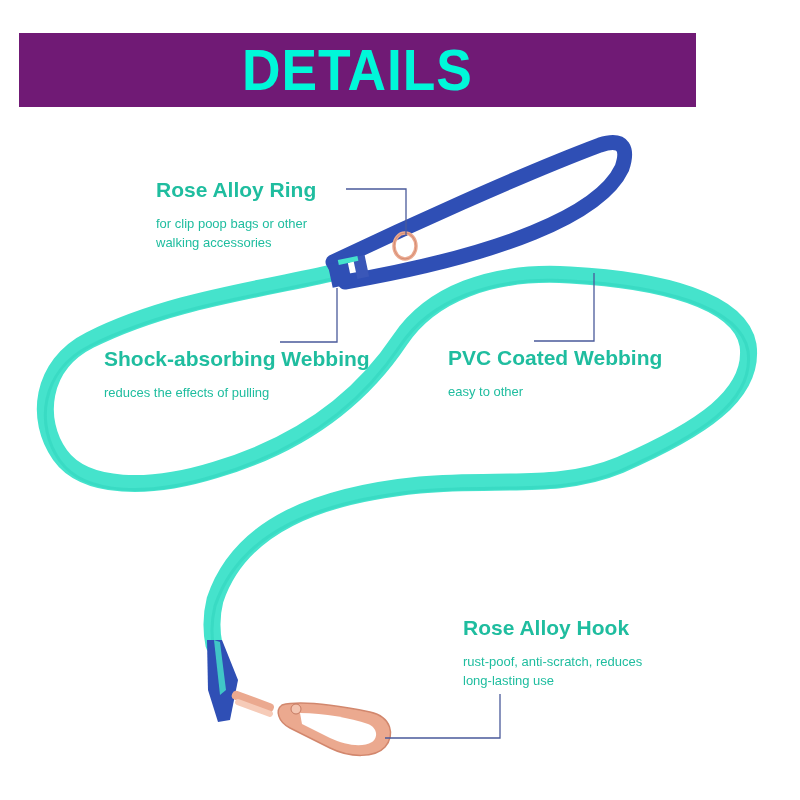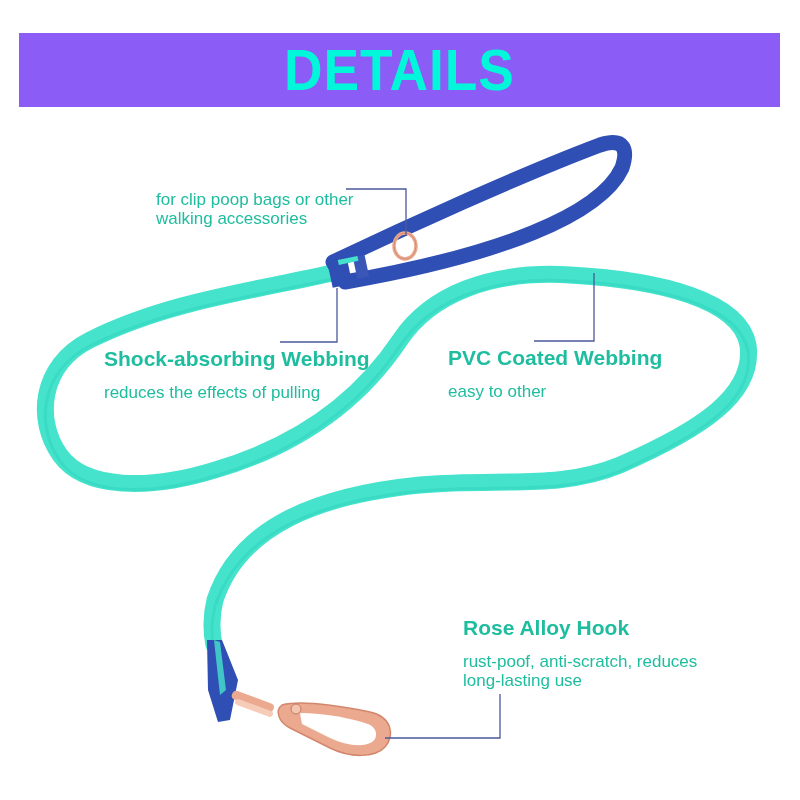--- a/index.html
+++ b/index.html
@@ -1,26 +1,26 @@
 <!DOCTYPE html>
 <html><head>
 <meta charset="utf-8">
 <style>
   html, body { margin: 0; padding: 0; background: #ffffff; }
   body { width: 800px; height: 800px; position: relative; overflow: hidden;
          font-family: "Liberation Sans", sans-serif; }
-  .banner { position: absolute; left: 19px; top: 33px; width: 761px; height: 74px;
-            background: #8b5cf6; display: flex; align-items: center; justify-content: center; }
+  .banner { position: absolute; left: 19px; top: 33px; width: 677px; height: 74px;
+            background: #701a75; display: flex; align-items: center; justify-content: center; }
   .banner-title { color: #00f7d9; font-weight: 700; font-size: 58px; letter-spacing: 1px;
                   font-family: "Liberation Sans", sans-serif; transform: scaleX(0.92); line-height: 1; }
   .illus { position: absolute; left: 0; top: 0; width: 800px; height: 800px; }
   .callout { position: absolute; }
   .callout-title { color: #1fbd9f; font-weight: 700; font-size: 21px; white-space: nowrap;
                    font-family: "Liberation Sans", sans-serif; }
-  .callout-desc { color: #1fbd9f; font-size: 17px; line-height: 19px; margin-top: 12px;
+  .callout-desc { color: #1fbd9f; font-size: 13px; line-height: 19px; margin-top: 12px;
                   font-family: "Liberation Sans", sans-serif; }
   .desc-line { display: block; white-space: nowrap; }
 </style>
 </head>
 <body>
 
 <div class="banner">
   <span class="banner-title">DETAILS</span>
 </div>
 
@@ -77,20 +77,21 @@
 
   <g fill="none" stroke="#4a5a9a" stroke-width="1.3">
     <polyline points="346,189 406,189 406,236"></polyline>
     <polyline points="280,342 337,342 337,288"></polyline>
     <polyline points="534,341 594,341 594,273"></polyline>
     <polyline points="385,738 500,738 500,694"></polyline>
   </g>
 </svg>
 
 <div class="callout" style="left:156px; top:178px;">
+  <div class="callout-title">Rose Alloy Ring</div>
   <div class="callout-desc">
     <span class="desc-line">for clip poop bags or other</span>
     <span class="desc-line">walking accessories</span>
   </div>
 </div>
 
 <div class="callout" style="left:104px; top:347px;">
   <div class="callout-title">Shock-absorbing Webbing</div>
   <div class="callout-desc">
     <span class="desc-line">reduces the effects of pulling</span>

